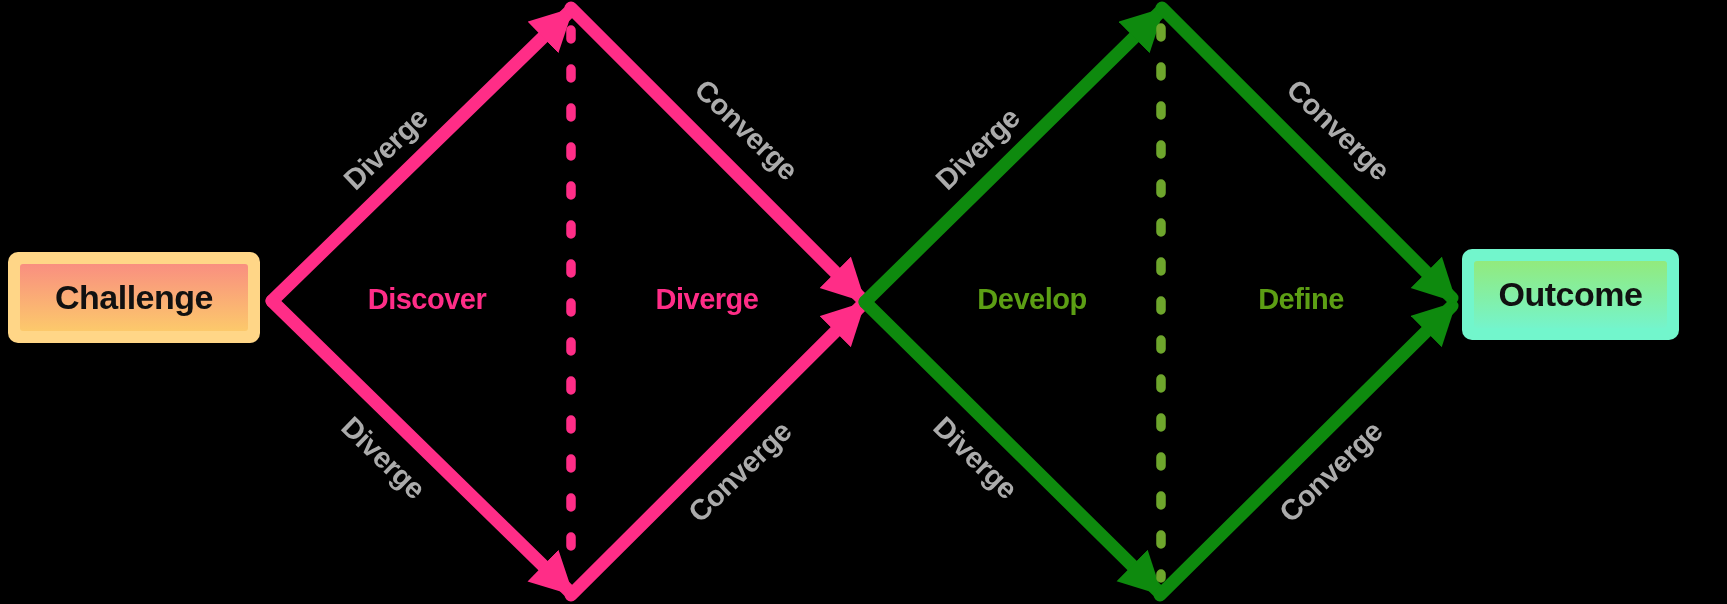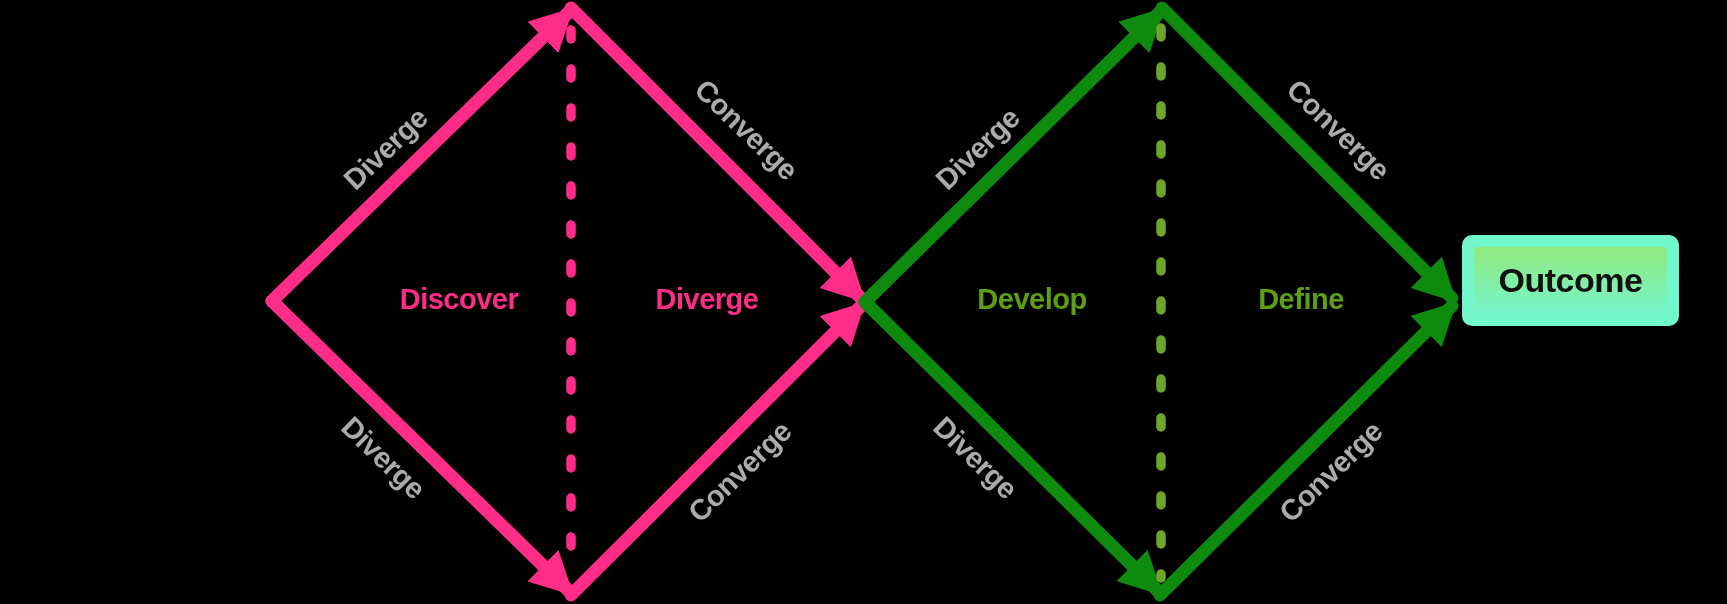--- a/index.html
+++ b/index.html
@@ -37,21 +37,21 @@
     letter-spacing: -0.5px;
   }
   .challenge-box {
     left: 8px; top: 252px; width: 252px; height: 91px;
     background: #ffd687;
   }
   .challenge-inner {
     background: linear-gradient(to bottom, #f98f80 0%, #fcc96b 100%);
   }
   .outcome-box {
-    left: 1462px; top: 235px; width: 217px; height: 91px;
+    left: 1462px; top: 249px; width: 217px; height: 91px;
     background: #72f6cc;
     align-items: flex-end;
   }
   .outcome-inner {
     background: linear-gradient(to bottom, #92ea7d 0%, #75f4cb 100%);
   }
   .phase-label {
     position: absolute;
     transform: translate(-50%, -50%);
     font-size: 29px;
@@ -91,28 +91,33 @@
     <line x1="571" y1="595" x2="861" y2="306" stroke-width="13" stroke-linecap="round" marker-end="url(#arrowPink)" stroke="#ff2d87"></line>
     <line x1="571" y1="30" x2="571" y2="575" stroke-width="9.5" stroke-linecap="round" stroke-dasharray="9 30" stroke="#ff2d87"></line>
 
     <line x1="865" y1="302" x2="1160" y2="12" stroke-width="13" stroke-linecap="round" marker-end="url(#arrowGreen)" stroke="#0e8a0e"></line>
     <line x1="865" y1="302" x2="1158" y2="591" stroke-width="13" stroke-linecap="round" marker-end="url(#arrowGreen)" stroke="#0e8a0e"></line>
     <line x1="1162" y1="8" x2="1452" y2="298" stroke-width="13" stroke-linecap="round" marker-end="url(#arrowGreen)" stroke="#0e8a0e"></line>
     <line x1="1160" y1="595" x2="1452" y2="306" stroke-width="13" stroke-linecap="round" marker-end="url(#arrowGreen)" stroke="#0e8a0e"></line>
     <line x1="1161" y1="28" x2="1161" y2="578" stroke-width="9.5" stroke-linecap="round" stroke-dasharray="9 30" stroke="#6ea62c"></line>
   </svg>
 
+  <div class="node challenge-box">
+    <div class="node-inner challenge-inner">
+      <span class="node-label">Challenge</span>
+    </div>
+  </div>
 
   <div class="node outcome-box">
     <div class="node-inner outcome-inner">
       <span class="node-label">Outcome</span>
     </div>
   </div>
 
-  <div class="phase-label phase-pink" style="left:459px; top:299px;">Discover</div>
+  <div class="phase-label phase-pink" style="left:427px; top:299px;">Discover</div>
   <div class="phase-label phase-pink" style="left:707px; top:299px;">Diverge</div>
   <div class="phase-label phase-olive" style="left:1032px; top:299px;">Develop</div>
   <div class="phase-label phase-olive" style="left:1301px; top:299px;">Define</div>
 
   <div class="edge-label" style="left:386px; top:149px; transform:translate(-50%,-50%) rotate(-44deg);">Diverge</div>
   <div class="edge-label" style="left:746px; top:130px; transform:translate(-50%,-50%) rotate(44deg);">Converge</div>
   <div class="edge-label" style="left:383px; top:458px; transform:translate(-50%,-50%) rotate(44deg);">Diverge</div>
   <div class="edge-label" style="left:740px; top:472px; transform:translate(-50%,-50%) rotate(-44deg);">Converge</div>
 
   <div class="edge-label" style="left:978px; top:149px; transform:translate(-50%,-50%) rotate(-44deg);">Diverge</div>

